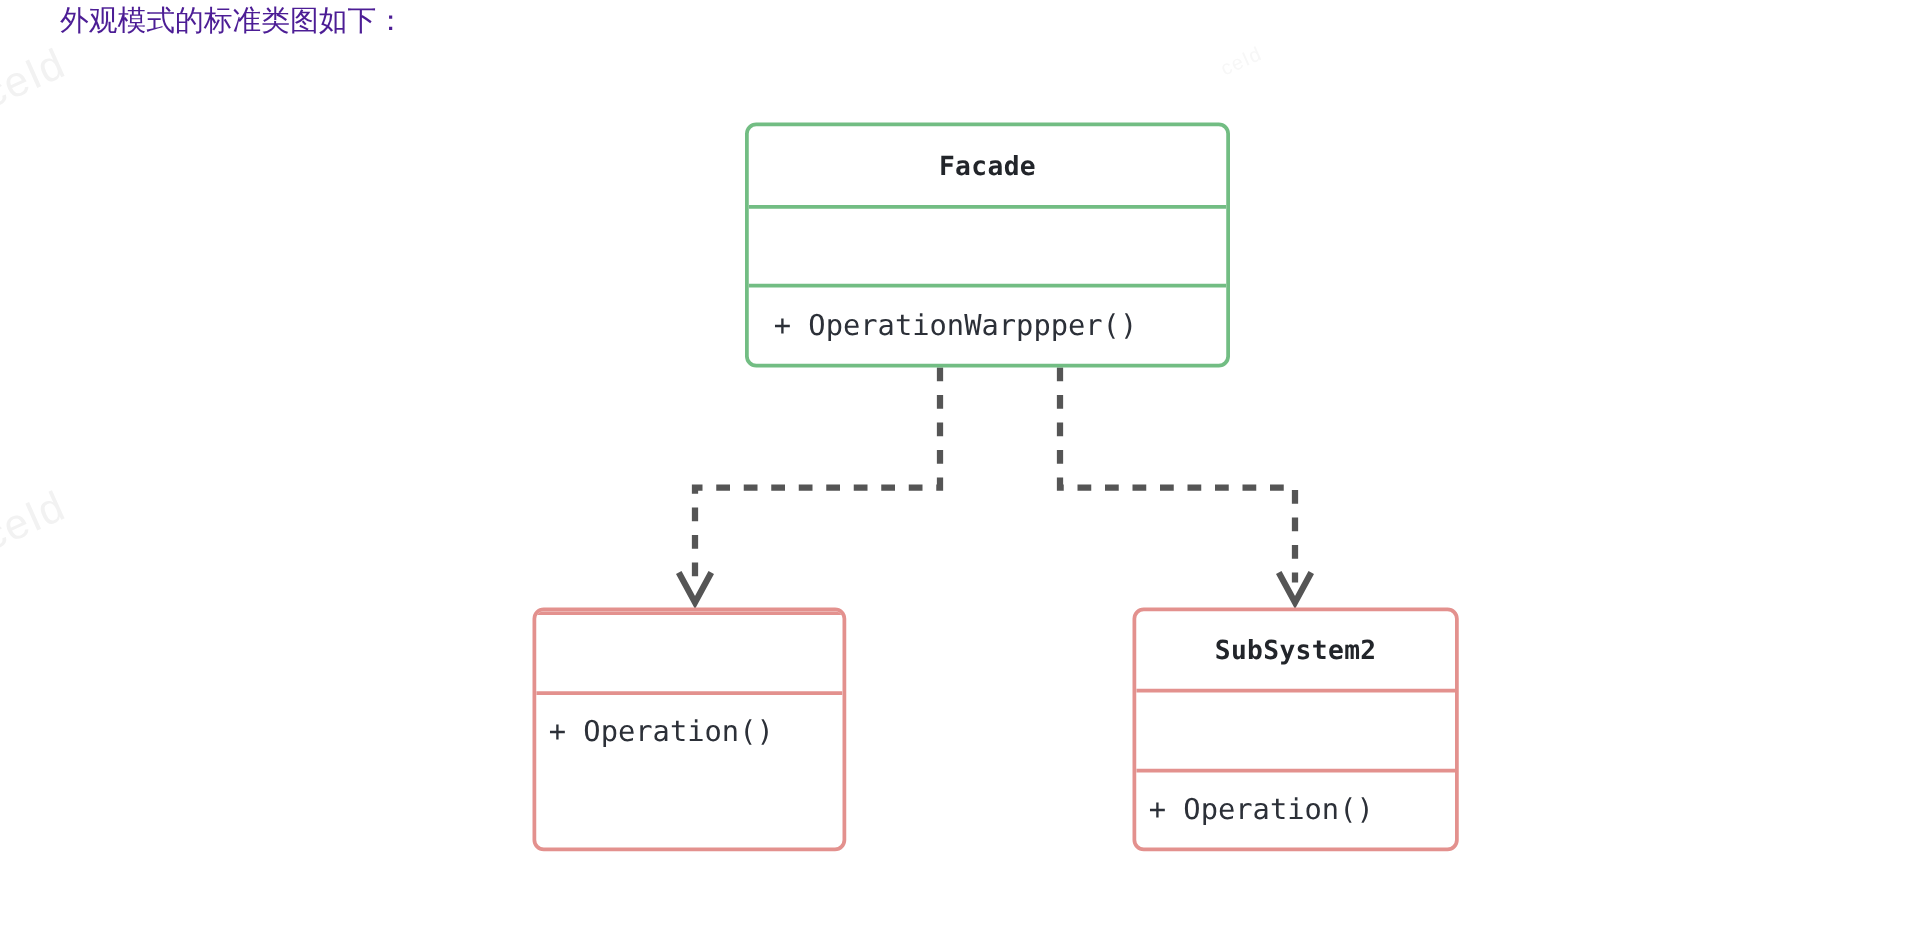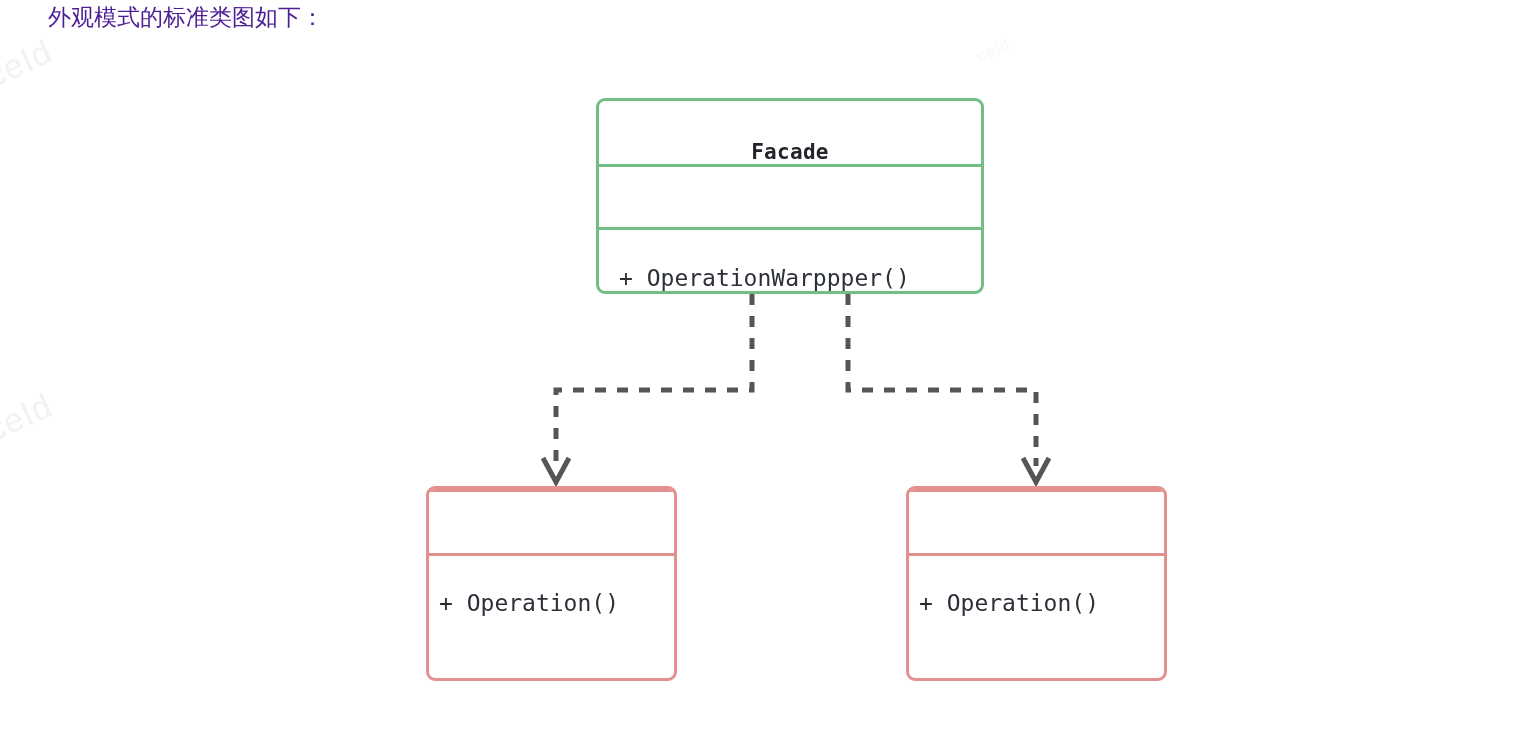--- a/index.html
+++ b/index.html
@@ -75,21 +75,21 @@
     box-sizing: border-box;
     background: #ffffff;
     border-style: solid;
     border-width: 3px;
     border-radius: 9px;
     overflow: hidden;
   }
   .uml-class .compartment {
     box-sizing: border-box;
     display: flex;
-    align-items: flex-end;
+    align-items: center;
     width: 100%;
   }
   .uml-class .compartment.title-row {
     justify-content: center;
   }
   .uml-class .compartment.attr-row,
   .uml-class .compartment.method-row {
     justify-content: flex-start;
     padding-left: 10px;
   }
@@ -180,19 +180,22 @@
   </div>
 
   <div class="uml-class subsystem-box" id="class-subsystem1">
     <div class="compartment attr-row divider-top"></div>
     <div class="compartment method-row divider-top">
       <span class="member-text">+ Operation()</span>
     </div>
   </div>
 
   <div class="uml-class subsystem-box" id="class-subsystem2">
+    <div class="compartment title-row">
+      <span class="class-name">SubSystem2</span>
+    </div>
     <div class="compartment attr-row divider-top"></div>
     <div class="compartment method-row divider-top">
       <span class="member-text">+ Operation()</span>
     </div>
   </div>
 
 </div>
 
 </body></html>

